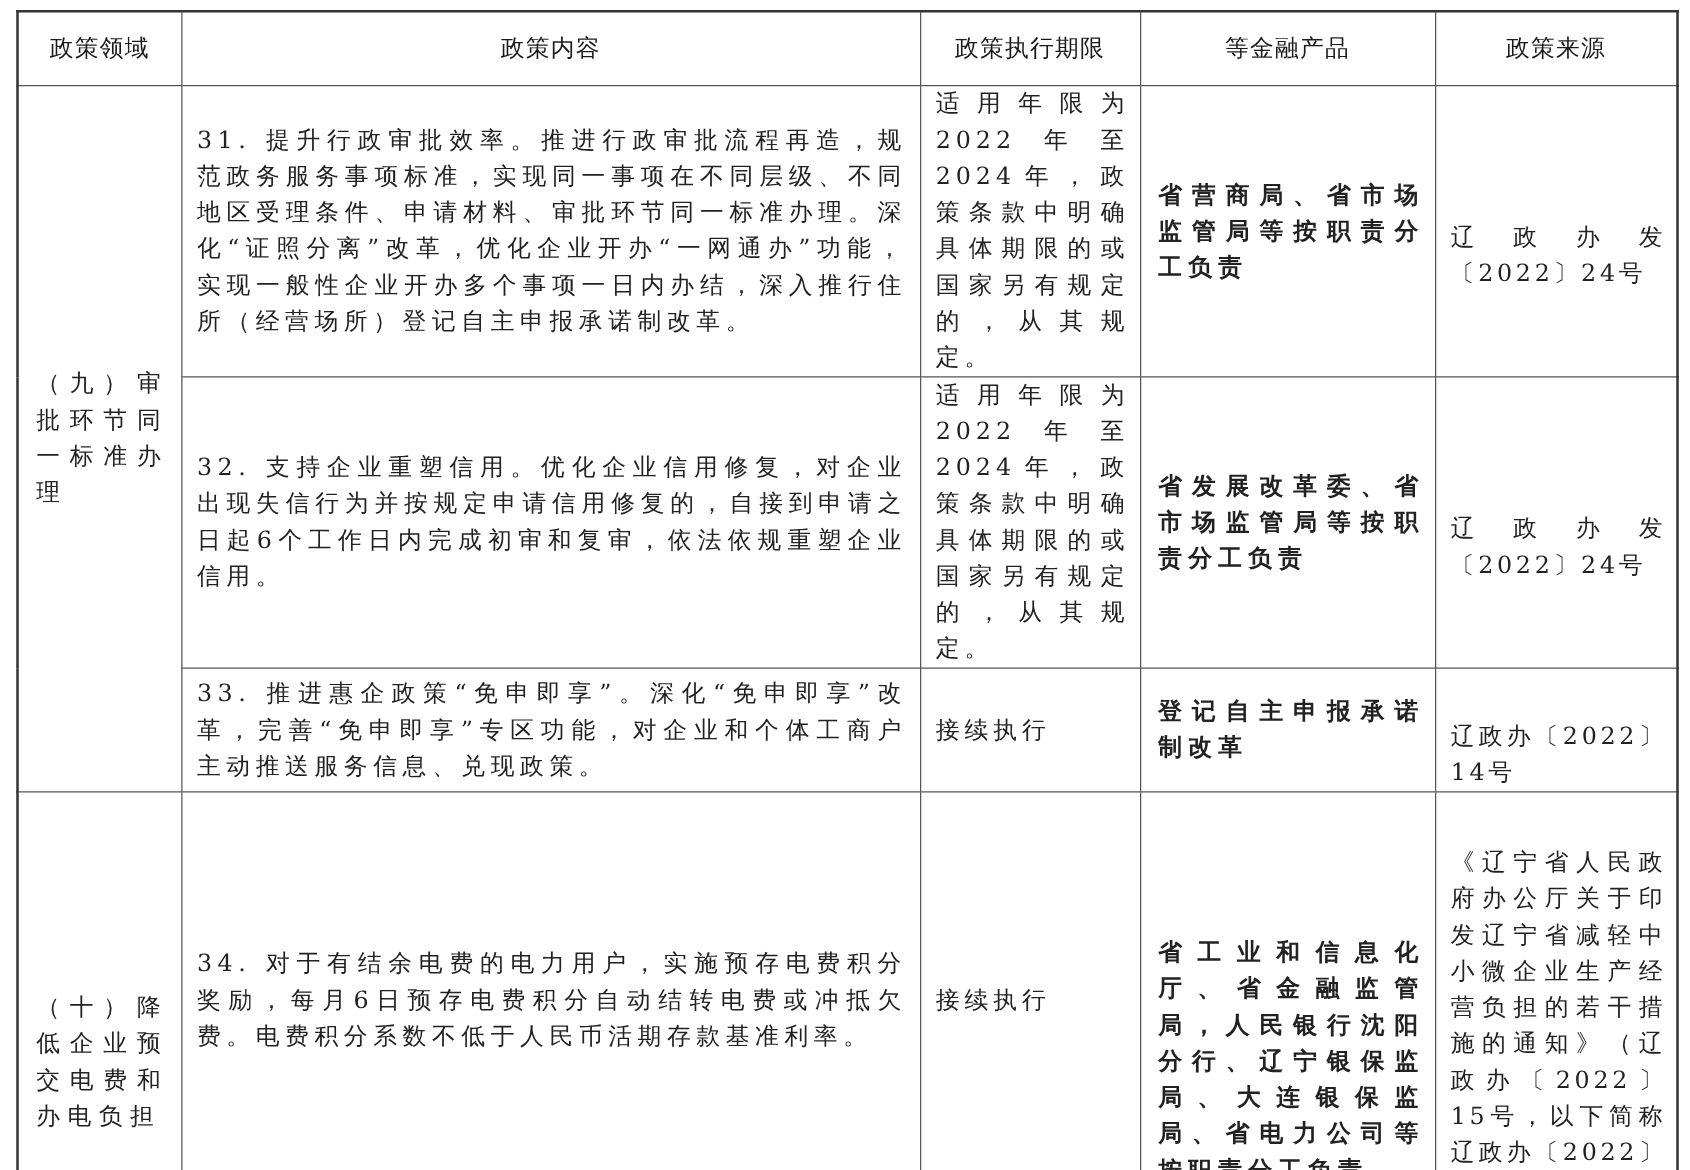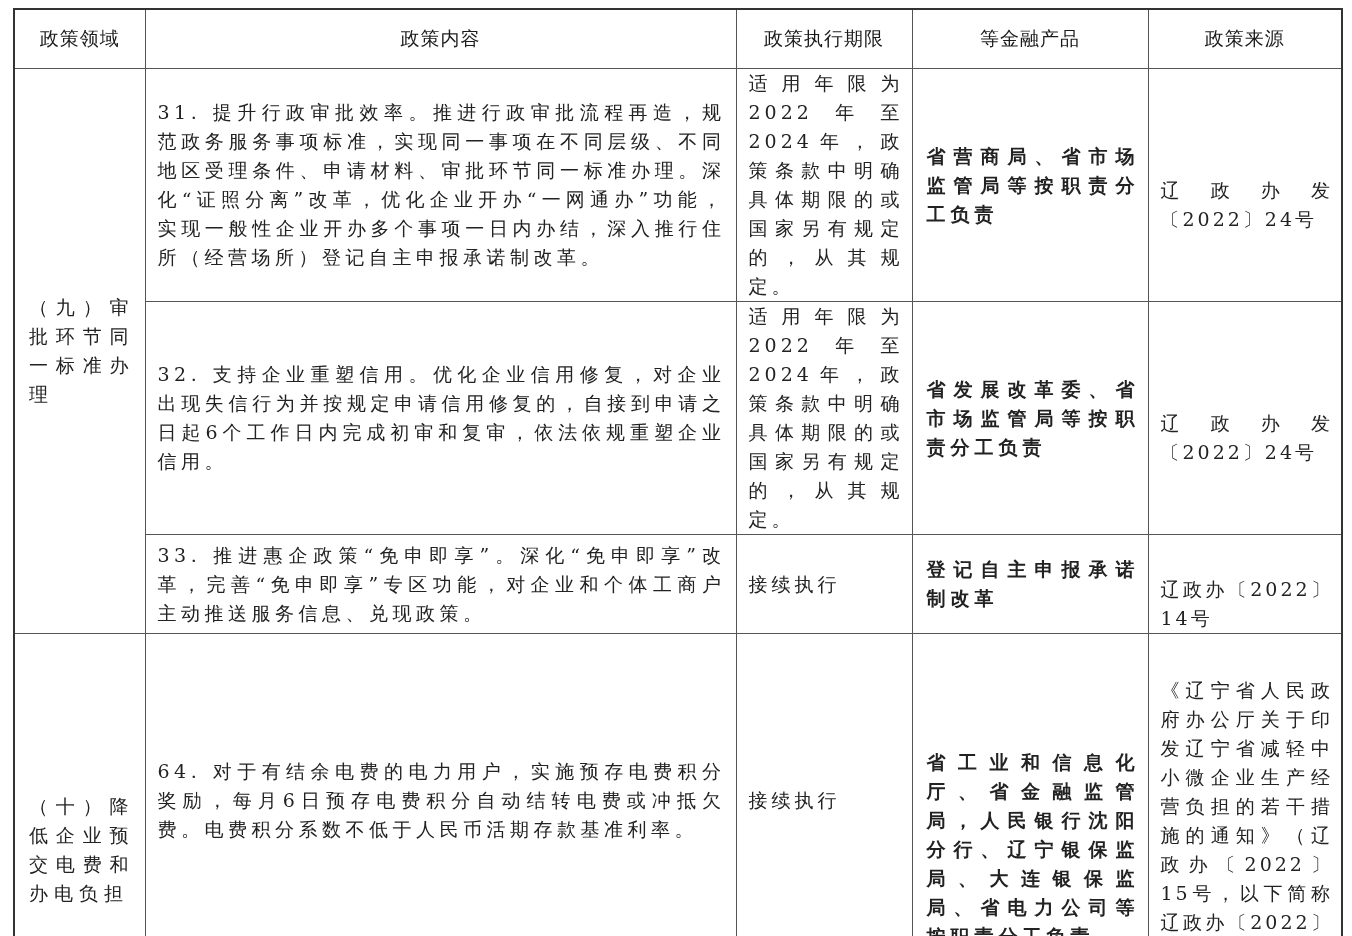--- a/index.html
+++ b/index.html
@@ -91,21 +91,21 @@
       <td class="src">
         <span class="txt">辽政办〔2022〕14号</span>
       </td>
     </tr>
 
     <tr class="r34">
       <td class="area" rowspan="2">
         <span class="txt">（十）降低企业预交电费和办电负担</span>
       </td>
       <td class="content">
-        <span class="txt">64. 对于有结余电费的电力用户，实施预存电费积分奖励，每月6日预存电费积分自动结转电费或冲抵欠费。电费积分系数不低于人民币活期存款基准利率。</span>
+        <span class="txt">34. 对于有结余电费的电力用户，实施预存电费积分奖励，每月6日预存电费积分自动结转电费或冲抵欠费。电费积分系数不低于人民币活期存款基准利率。</span>
       </td>
       <td class="period">
         <span class="txt">接续执行</span>
       </td>
       <td class="unit" rowspan="2">
         <span class="txt">省工业和信息化厅、省金融监管局，人民银行沈阳分行、辽宁银保监局、大连银保监局、省电力公司等按职责分工负责</span>
       </td>
       <td class="src top">
         <span class="txt">《辽宁省人民政府办公厅关于印发辽宁省减轻中小微企业生产经营负担的若干措施的通知》（辽政办〔2022〕15号，以下简称辽政办〔2022〕15号）</span>
       </td>

